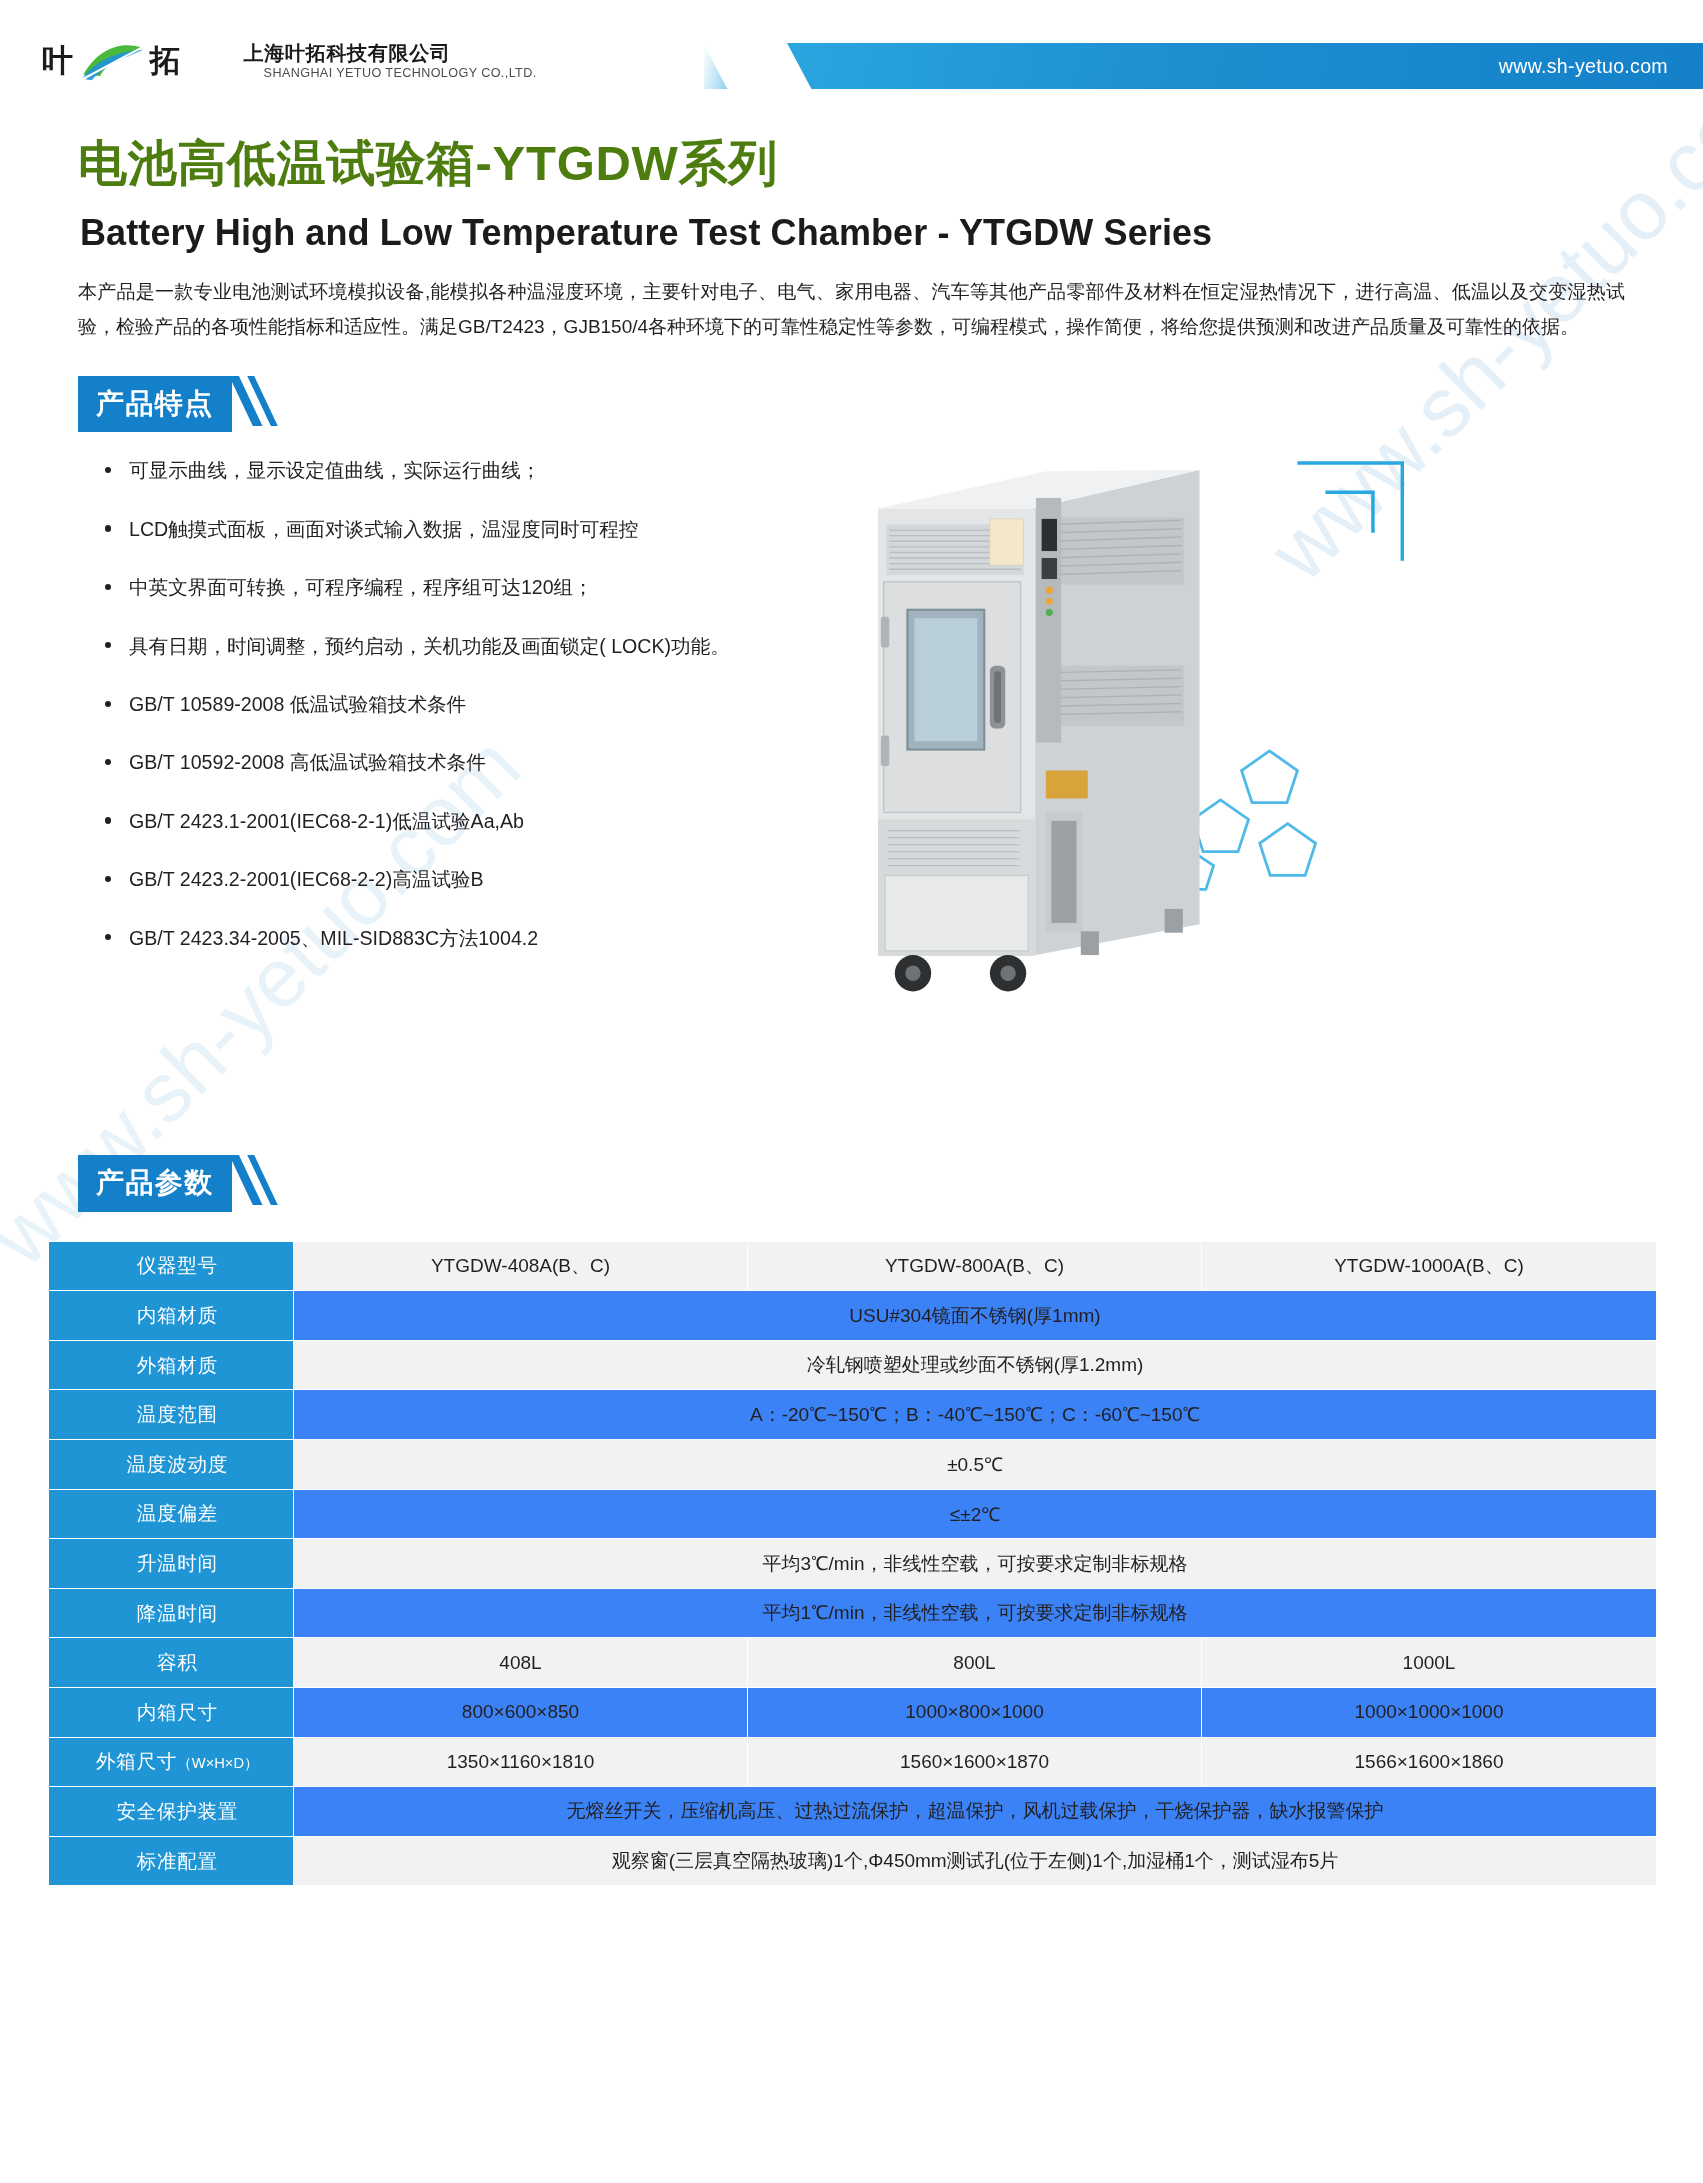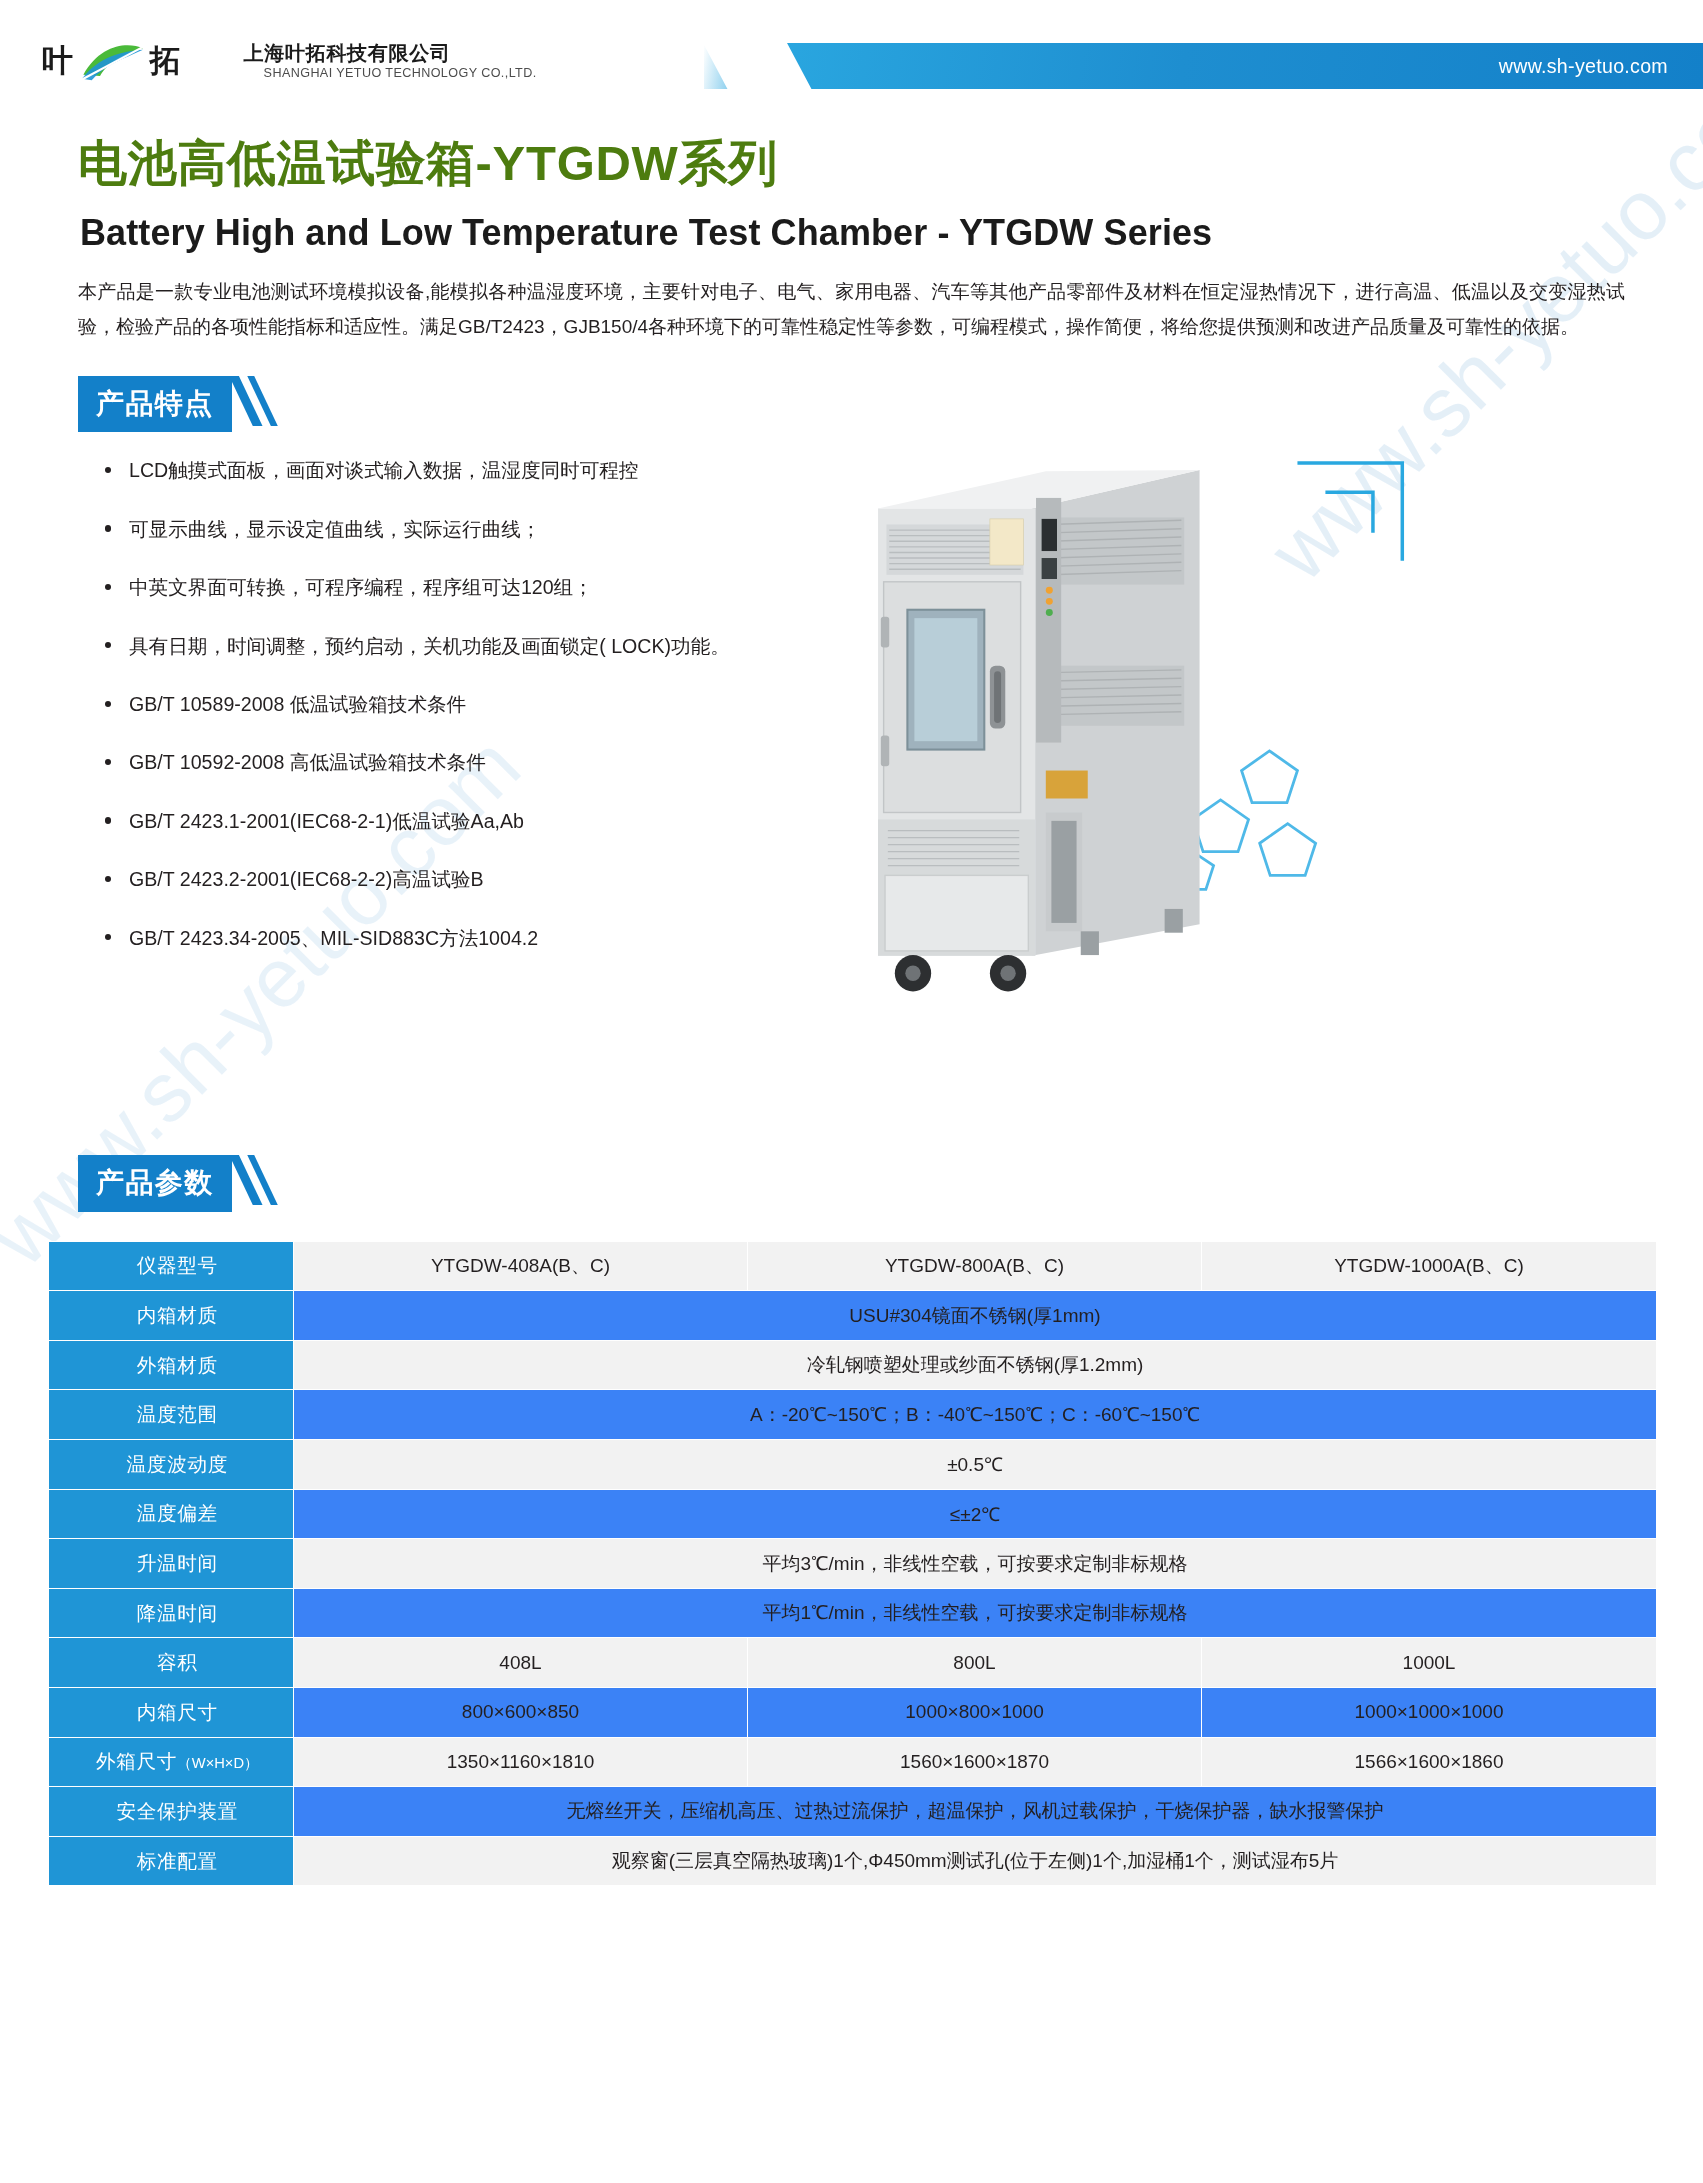--- a/index.html
+++ b/index.html
@@ -293,22 +293,22 @@
         <svg width="49" height="50" viewBox="0 0 70 72">
           <polygon points="0,0 36,0 70,72 34,72" fill="#1380c9"></polygon>
           <polygon points="14,0 26,0 60,72 48,72" fill="#ffffff"></polygon>
         </svg>
       </span>
     </div>
   </div>
 
   <div class="features-wrap">
     <ul class="features">
+      <li>可显示曲线，显示设定值曲线，实际运行曲线；</li>
       <li>LCD触摸式面板，画面对谈式输入数据，温湿度同时可程控</li>
-      <li>可显示曲线，显示设定值曲线，实际运行曲线；</li>
       <li>中英文界面可转换，可程序编程，程序组可达120组；</li>
       <li>具有日期，时间调整，预约启动，关机功能及画面锁定( LOCK)功能。</li>
       <li>GB/T 10589-2008 低温试验箱技术条件</li>
       <li>GB/T 10592-2008 高低温试验箱技术条件</li>
       <li>GB/T 2423.1-2001(IEC68-2-1)低温试验Aa,Ab</li>
       <li>GB/T 2423.2-2001(IEC68-2-2)高温试验B</li>
       <li>GB/T 2423.34-2005、MIL-SID883C方法1004.2</li>
     </ul>
 
     <div class="chamber-area">

